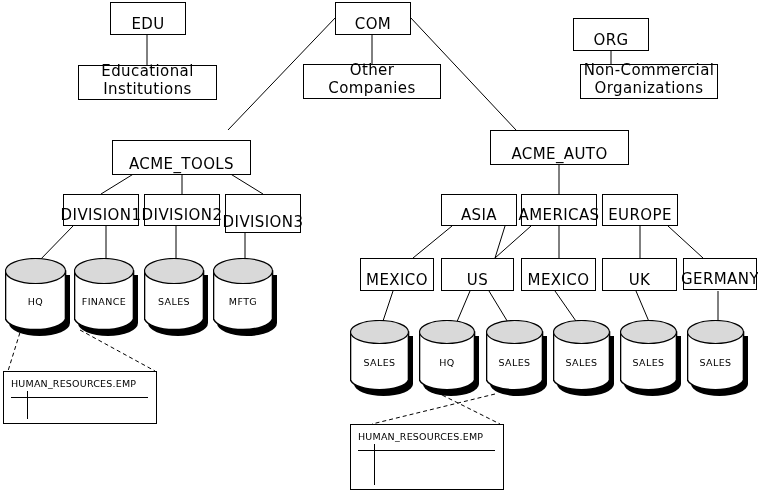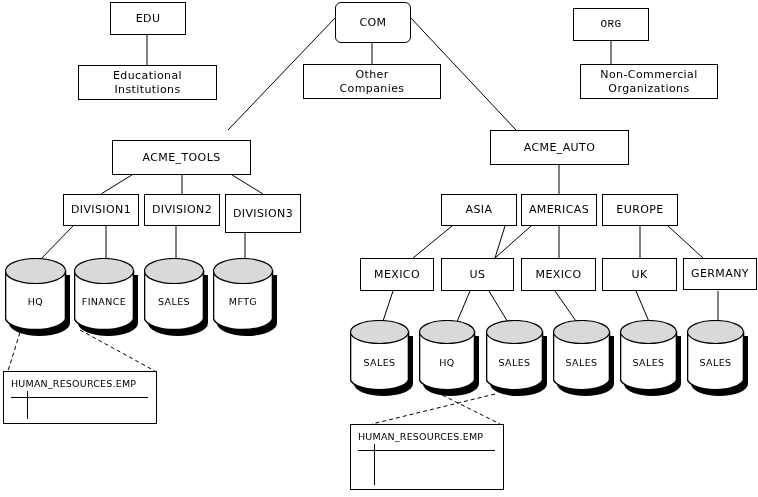--- a/index.html
+++ b/index.html
@@ -20,24 +20,24 @@
     left: 0; top: 0;
     width: 758px; height: 497px;
     pointer-events: none;
   }
   .node {
     position: absolute;
     box-sizing: border-box;
     border: 1px solid #000000;
     background: #ffffff;
     display: flex;
-    align-items: center;
+    align-items: flex-end;
     justify-content: center;
     text-align: center;
-    font-size: 11px;
+    font-size: 15px;
     letter-spacing: 0.4px;
     color: #000000;
     line-height: 1.25;
     z-index: 3;
   }
   .node .lbl { display: block; white-space: pre-line; }
 
   
   .db {
     position: absolute;
@@ -119,24 +119,24 @@
       <line x1="22" y1="326" x2="8" y2="371" stroke="#000000" stroke-width="1" stroke-dasharray="4 3"></line>
       <line x1="80" y1="330" x2="155" y2="371" stroke="#000000" stroke-width="1" stroke-dasharray="4 3"></line>
       <line x1="436" y1="392" x2="500" y2="424" stroke="#000000" stroke-width="1" stroke-dasharray="4 3"></line>
       <line x1="495" y1="394" x2="372" y2="424" stroke="#000000" stroke-width="1" stroke-dasharray="4 3"></line>
     </svg>
 
   <div id="nodes-layer">
       <div class="node" style="left: 110px; top: 2px; width: 76px; height: 33px; background: rgb(255, 255, 255); border-color: rgb(0, 0, 0);">
         <span class="lbl">EDU</span>
       </div>
-      <div class="node" style="left: 335px; top: 2px; width: 76px; height: 41px; background: rgb(255, 255, 255); border-color: rgb(0, 0, 0); border-radius: 6px;">
+      <div class="node" style="left: 335px; top: 2px; width: 76px; height: 33px; background: rgb(255, 255, 255); border-color: rgb(0, 0, 0);">
         <span class="lbl">COM</span>
       </div>
-      <div class="node" style="left: 573px; top: 8px; width: 76px; height: 33px; background: rgb(255, 255, 255); border-color: rgb(0, 0, 0); font-family: Liberation Mono, monospace;">
+      <div class="node" style="left: 573px; top: 18px; width: 76px; height: 33px; background: rgb(255, 255, 255); border-color: rgb(0, 0, 0);">
         <span class="lbl">ORG</span>
       </div>
       <div class="node" style="left: 78px; top: 65px; width: 139px; height: 35px; background: rgb(255, 255, 255); border-color: rgb(0, 0, 0);">
         <span class="lbl">Educational Institutions</span>
       </div>
       <div class="node" style="left: 303px; top: 64px; width: 138px; height: 35px; background: rgb(255, 255, 255); border-color: rgb(0, 0, 0);">
         <span class="lbl">Other
 Companies</span>
       </div>
       <div class="node" style="left: 544px; top: 64px; width: 138px; height: 35px; background: rgb(255, 255, 255); border-color: rgb(0, 0, 0); margin-left: 36px;">

